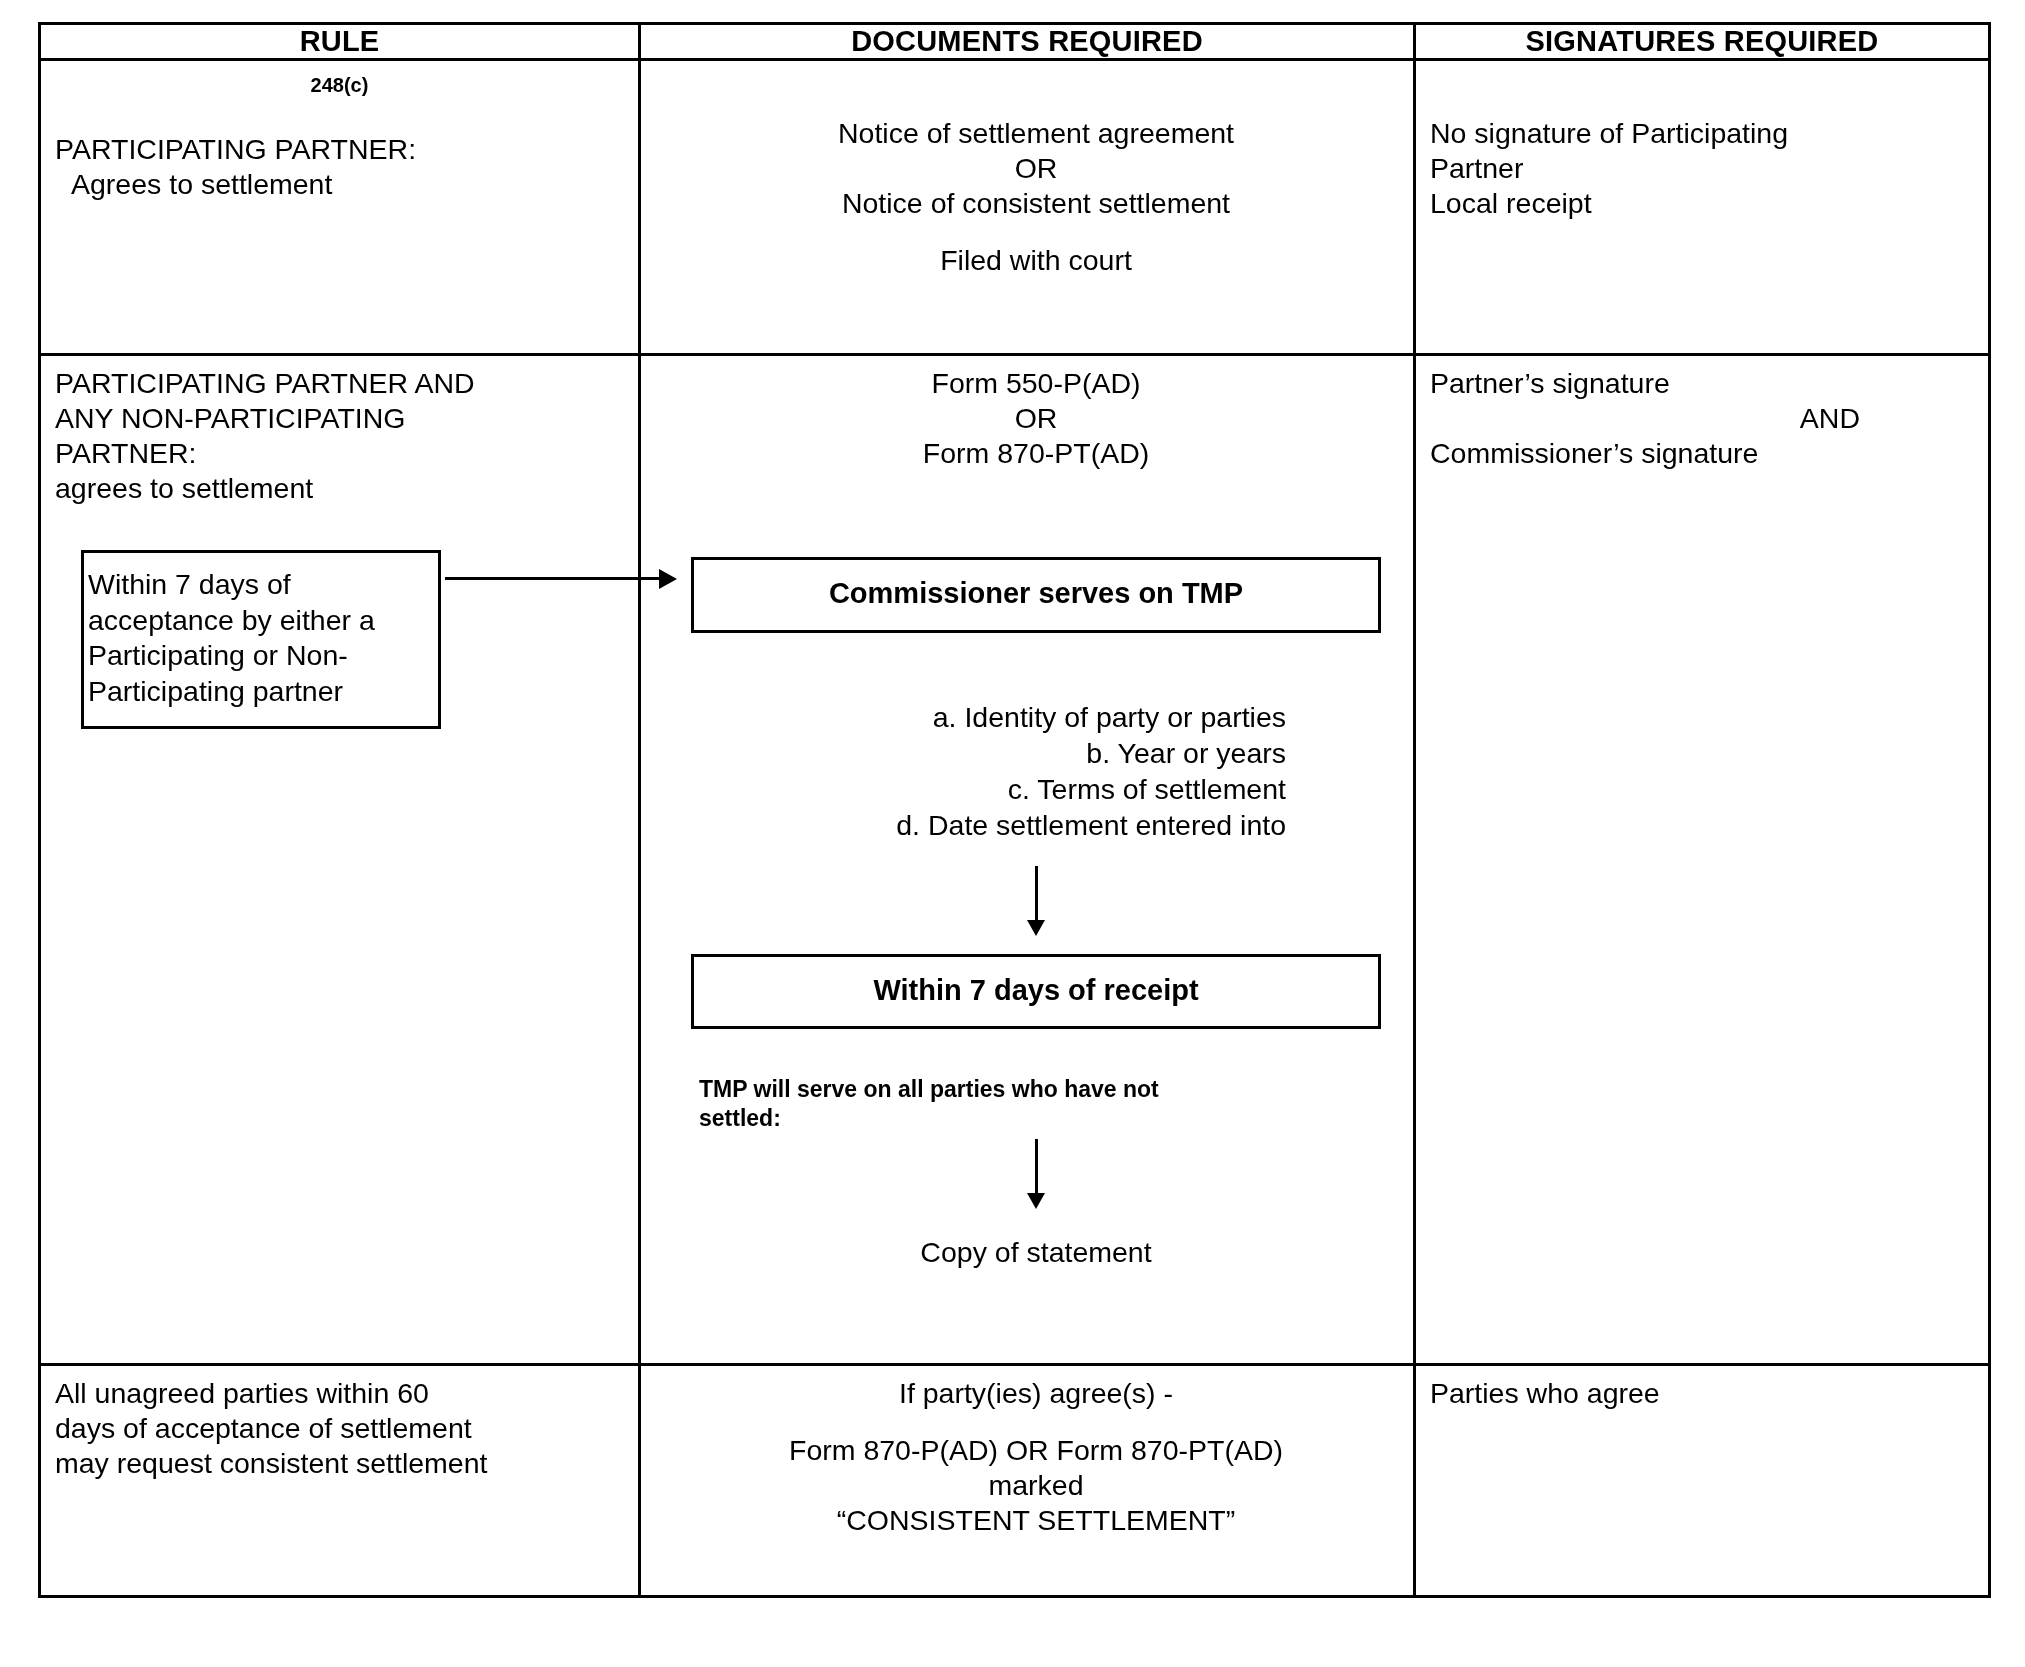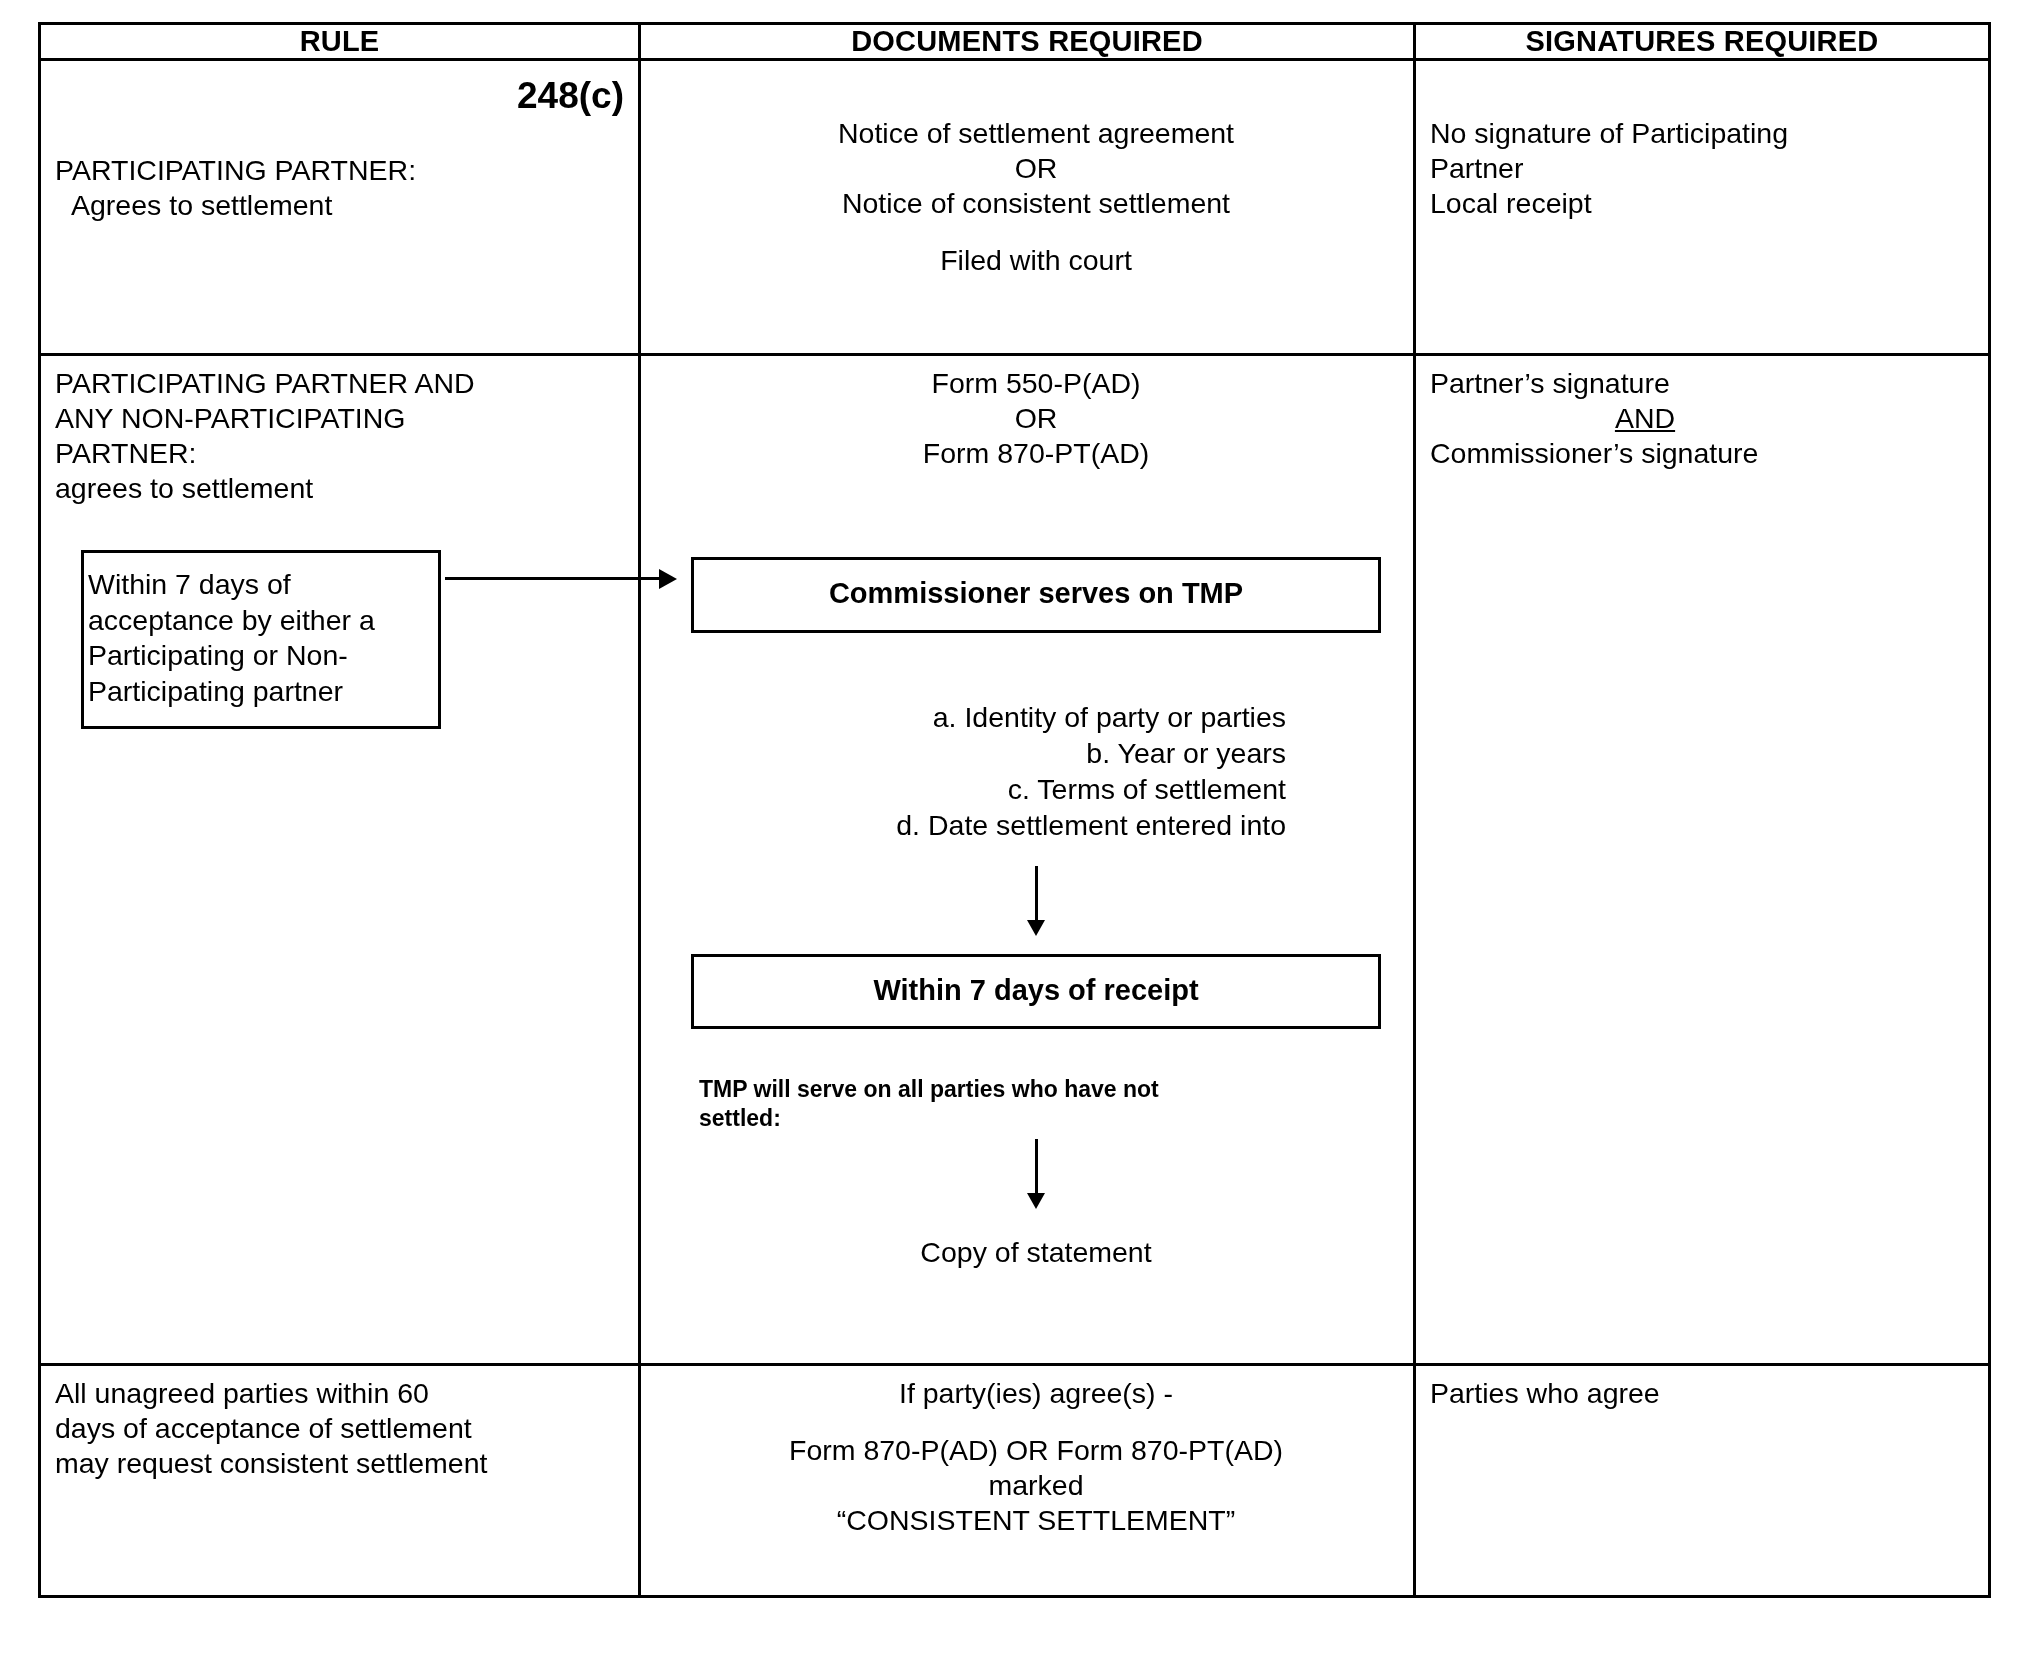--- a/index.html
+++ b/index.html
@@ -45,23 +45,23 @@
 
   .cell {
     padding: 10px 14px 14px 14px;
     font-size: 28.5px;
     line-height: 1.23;
   }
   .cell-center { text-align: center; padding-left: 32px; }
   .cell-left { text-align: left; }
 
   .rule-num {
-    text-align: right;
-    font-weight: bold;
-    font-size: 37px;
+    text-align: center;
+    font-weight: bold;
+    font-size: 20px;
     margin: 2px 0 0 0;
   }
   .spacer-lg { height: 34px; }
   .spacer-md { height: 22px; }
 
   .pad-left-1 { padding-left: 16px; }
 
   
   .r1 { height: 295px; }
   .r2 { height: 1010px; }
@@ -237,21 +237,21 @@
               <div class="shaft" style="height:54px;"></div>
               <div class="head"></div>
             </div>
             <div style="height:26px"></div>
             <div class="copy-stmt">Copy of statement</div>
           </div>
         </td>
         <td>
           <div class="cell cell-left">
             <div>Partner’s signature</div>
-            <div style="text-align:center; width:430px;text-decoration:underline;">AND</div>
+            <div style="text-align:right; width:430px;">AND</div>
             <div>Commissioner’s signature</div>
           </div>
         </td>
       </tr>
 
       <tr class="r3">
         <td>
           <div class="cell cell-left">
             <div>All unagreed parties within 60</div>
             <div>days of acceptance of settlement</div>

